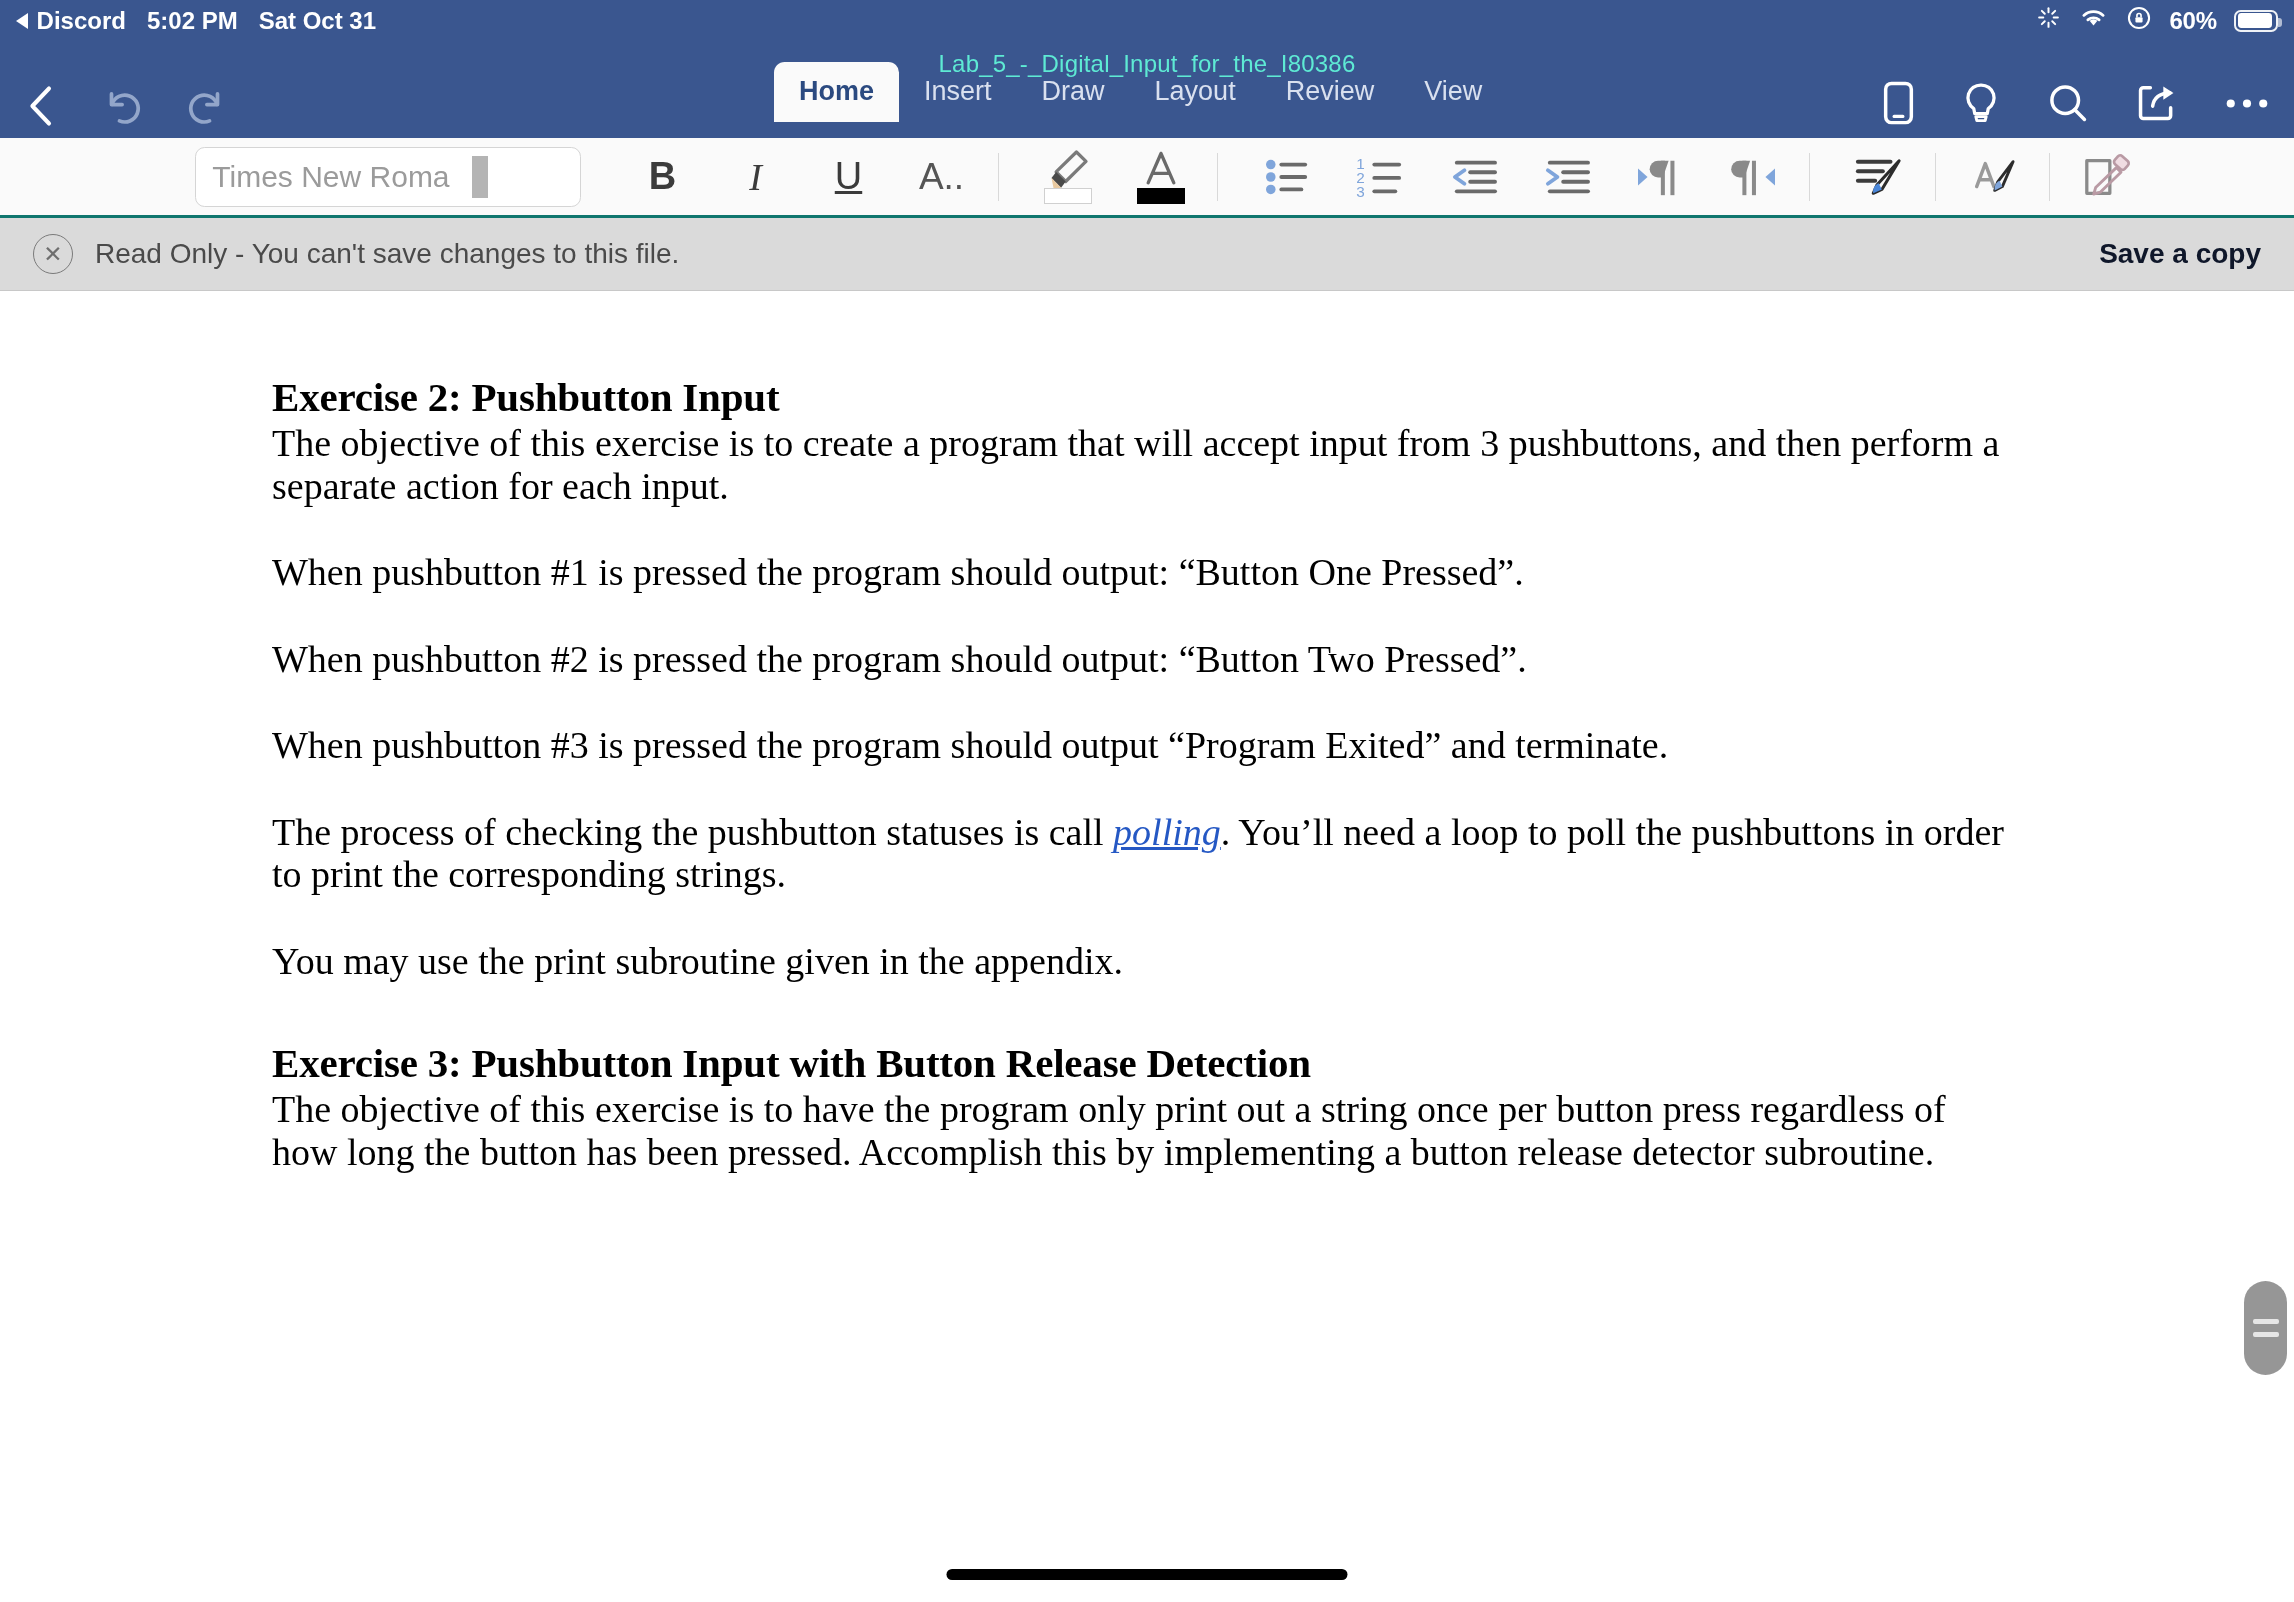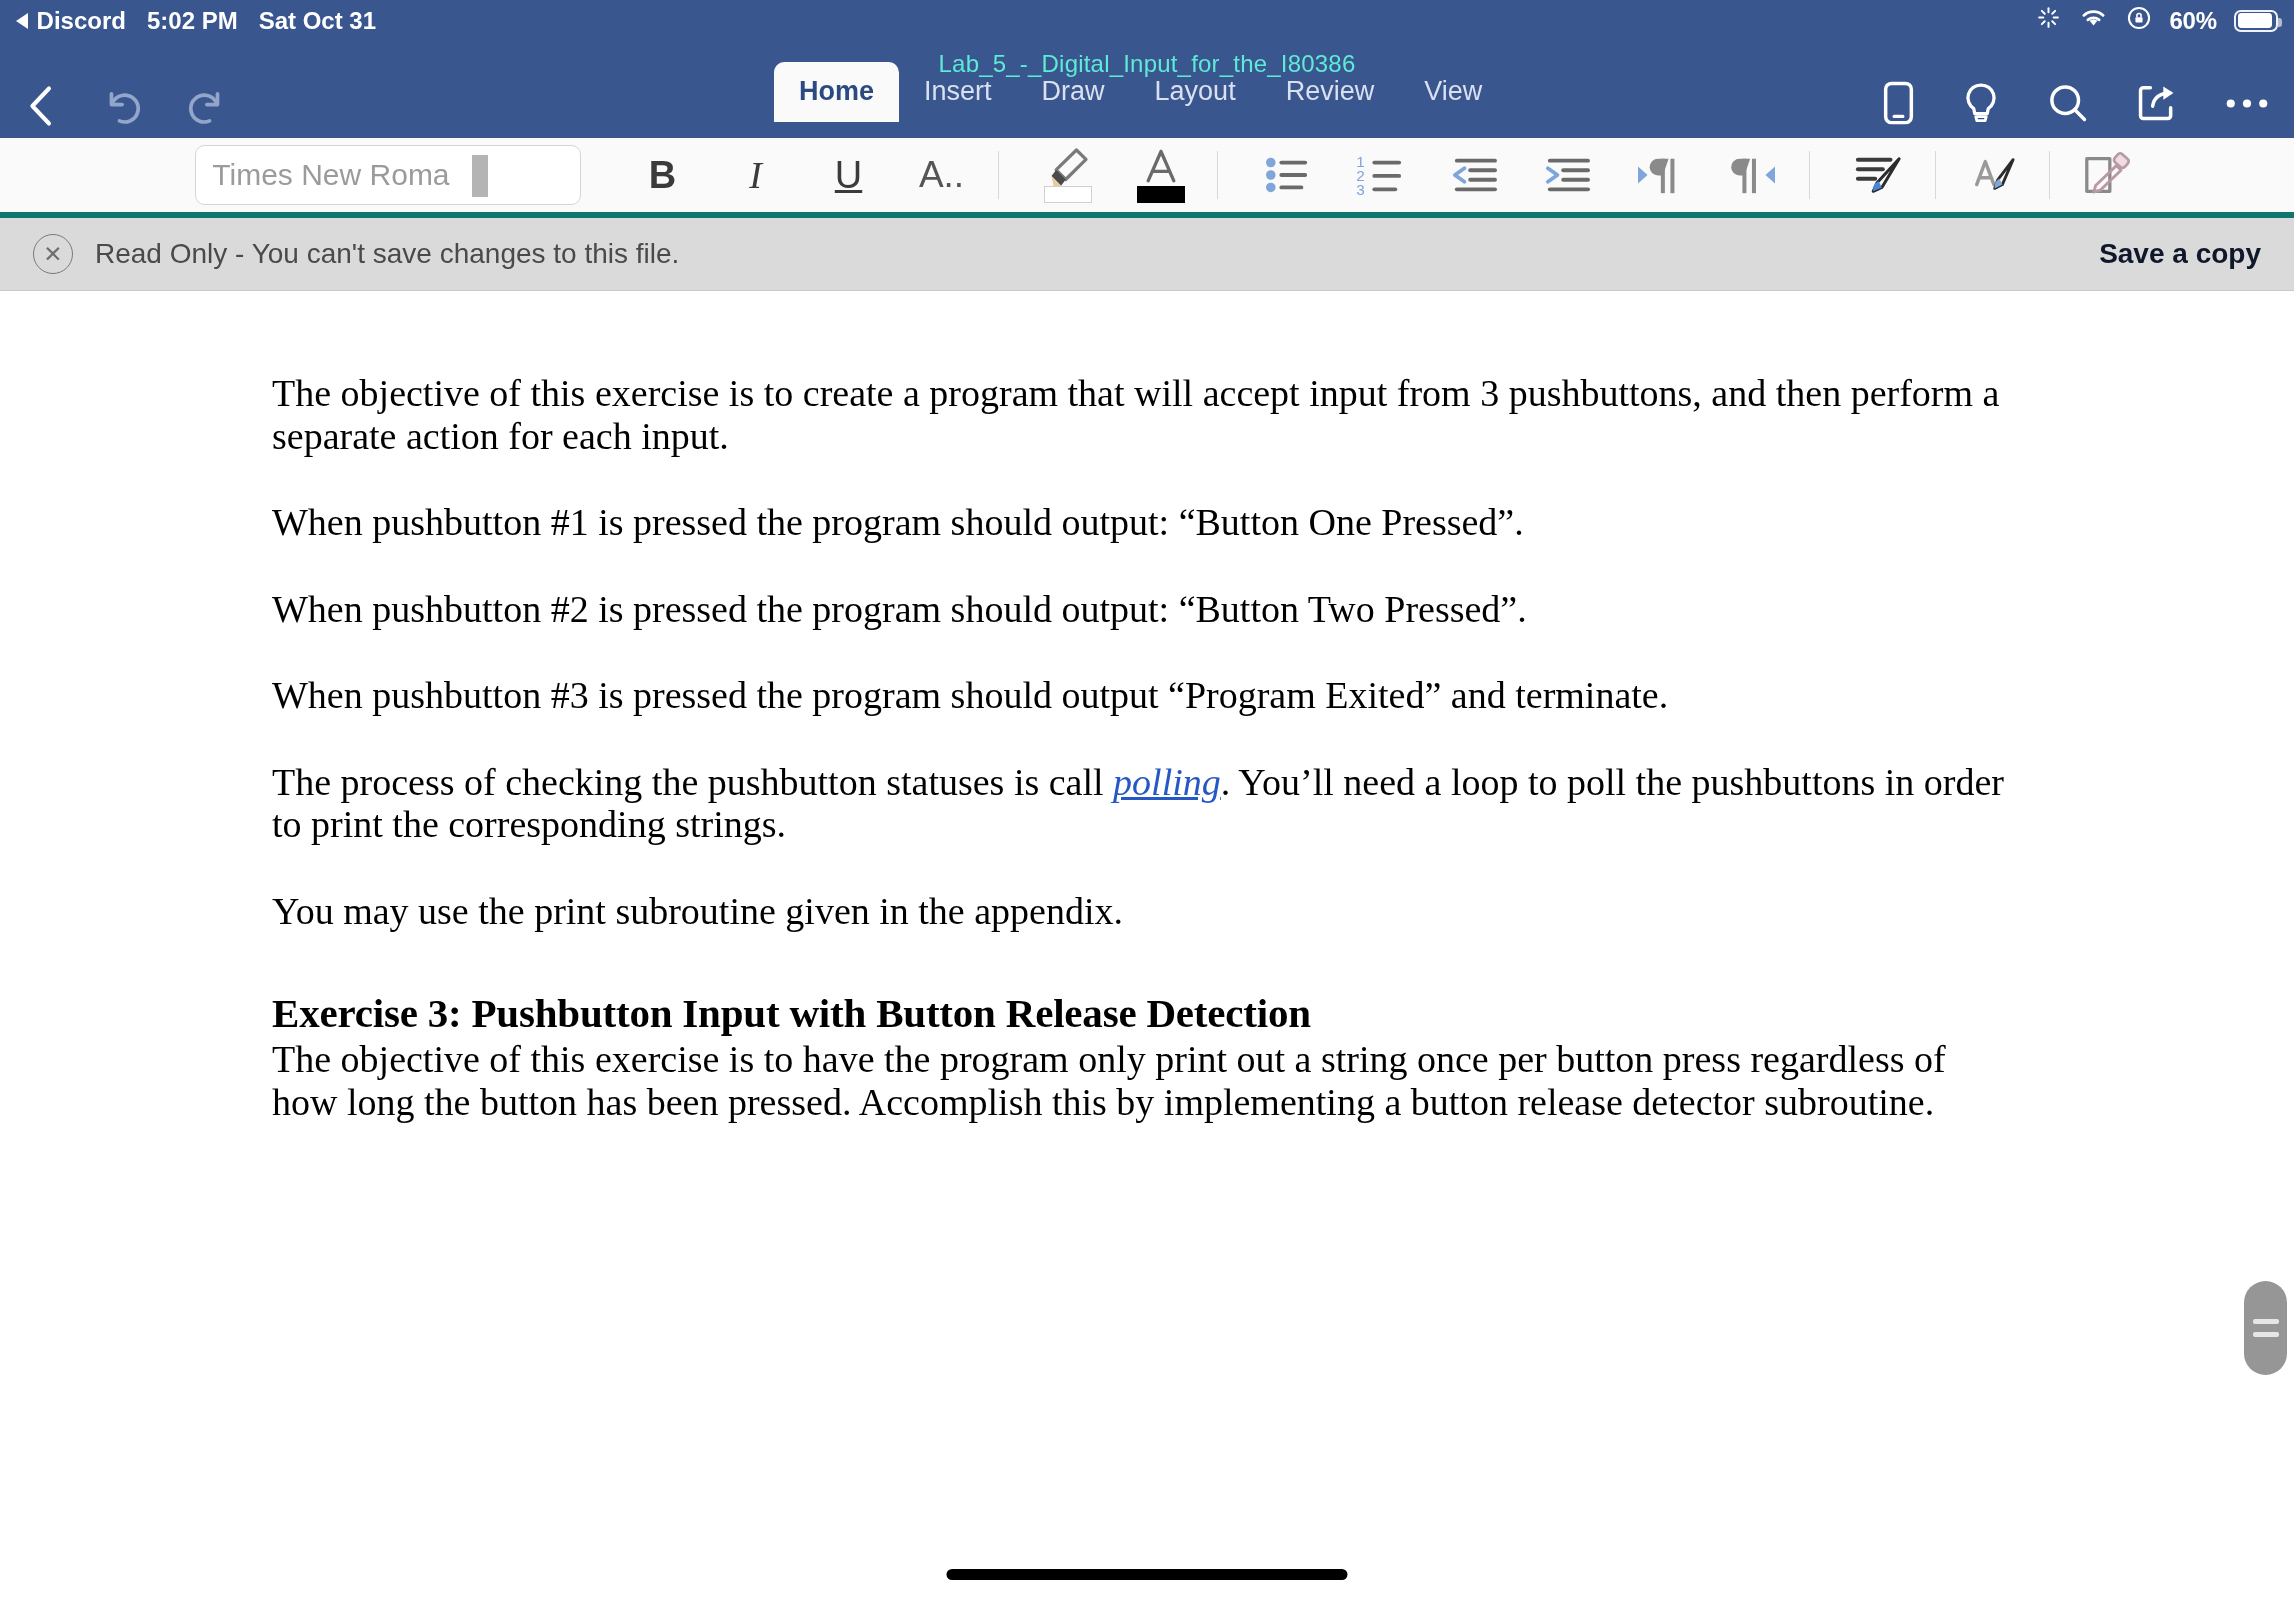--- a/index.html
+++ b/index.html
@@ -56,21 +56,21 @@
   .tab {
     color:#d9e0ef; font-size:27px; padding:13.4px 25px 15.4px;
     cursor:pointer; white-space:nowrap;
   }
   .tab.active {
     background:#fafafa; color:#2b4a80; font-weight:700;
     border-radius:10.6px 10.6px 0 0;
   }
   
   .toolbar {
-    height:80px; background:#fafafa; border-bottom:6px solid #0f766e;
+    height:80px; background:#fafafa; border-bottom:3px solid #0f766e;
     display:flex; align-items:center; padding:0 38px;
   }
   .fontbox {
     width:386px; height:60px; border:1.5px solid #d5d5d5; border-radius:9.6px;
     background:#fff; display:flex; align-items:center; margin-left:157px;
     position:relative; overflow:hidden;
   }
   .fontbox span {
     font-size:30px; color:#9b9b9b; padding-left:16.3px; white-space:nowrap;
   }
@@ -386,20 +386,21 @@
 
 <div class="banner">
   <span class="banner-x">✕</span>
   <span class="banner-text">Read Only - You can't save changes to this file.</span>
   <span class="banner-save">Save a copy</span>
 </div>
 
 <div class="doc">
   <div class="page">
 
+    <h1 class="ex">Exercise 2: Pushbutton Input</h1>
     <p class="body lead">The objective of this exercise is to create a program that will accept input from 3 pushbuttons, and then perform a separate action for each input.</p>
 
     <p class="body spaced">
       <span>When pushbutton #1 is pressed the program should output: </span><b class="q">“Button One Pressed”</b><span>.</span>
     </p>
 
     <p class="body spaced">
       <span>When pushbutton #2 is pressed the program should output: </span><b class="q">“Button Two Pressed”</b><span>.</span>
     </p>
 

